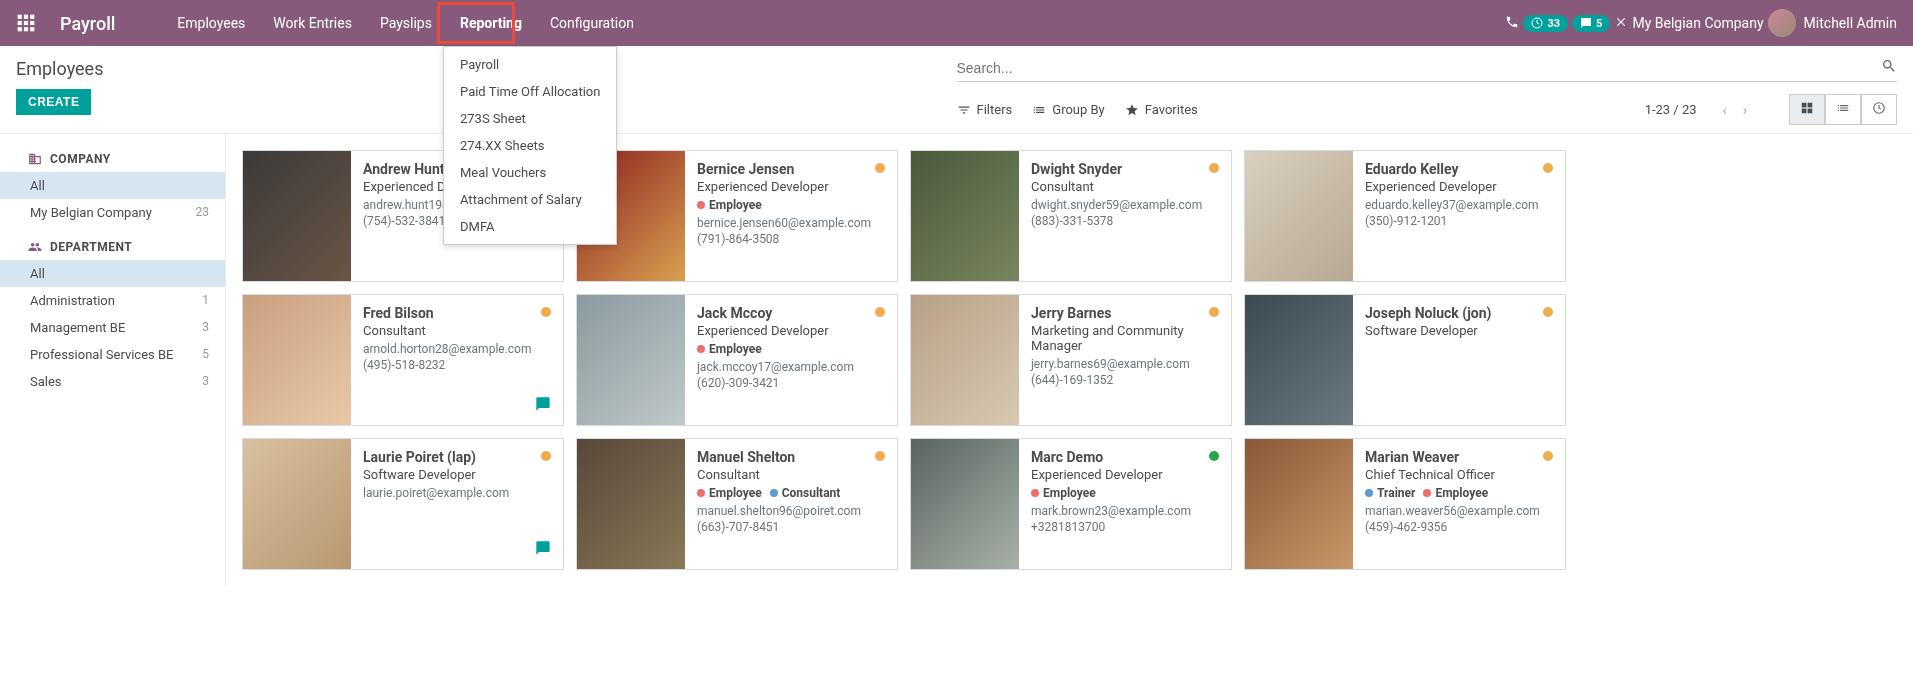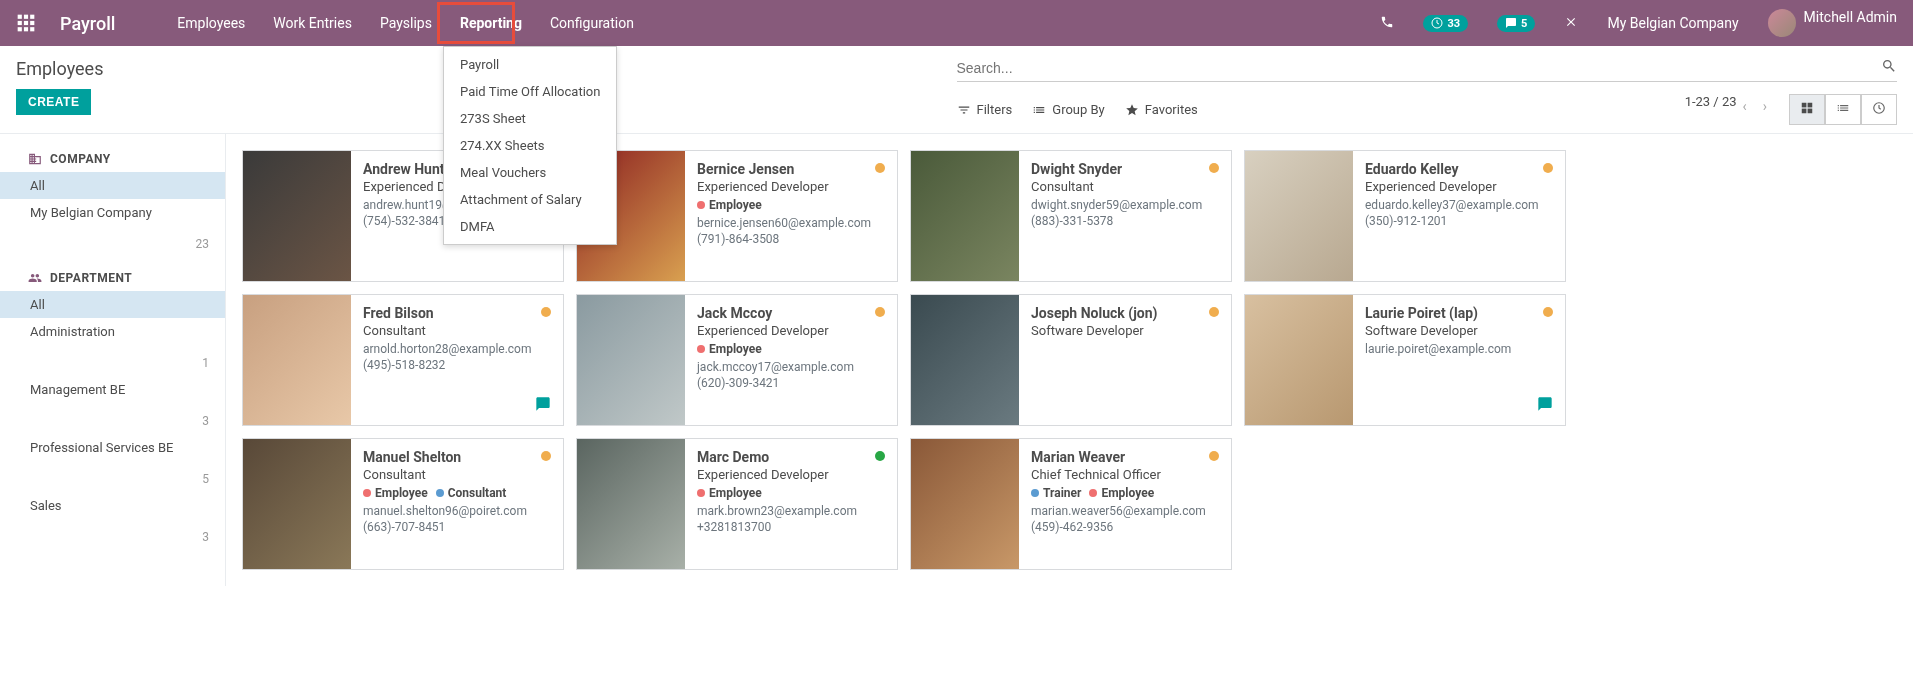--- a/index.html
+++ b/index.html
@@ -5,51 +5,51 @@
 * { box-sizing: border-box; margin: 0; padding: 0; }
 body { font-family: -apple-system, "Segoe UI", Roboto, "Helvetica Neue", Arial, sans-serif; font-size: 13px; color: #4c4c4c; background: #fff; width: 1913px; }
 .navbar { background: #875a7b; height: 46px; display: flex; align-items: center; padding: 0 16px; color: #fff; position: relative; }
 .navbar .apps-icon { width: 20px; height: 20px; margin-right: 24px; cursor: pointer; }
 .navbar .apps-icon svg { fill: #fff; }
 .navbar .brand { font-size: 18px; font-weight: 500; margin-right: 48px; }
 .navbar .menu { display: flex; gap: 0; }
 .navbar .menu-item { padding: 13px 14px; color: #fff; cursor: pointer; font-size: 14px; position: relative; }
 .navbar .menu-item.active { position: relative; font-weight: bold; }
 .highlight-box { position: absolute; border: 3px solid #e74c3c; pointer-events: none; }
-.navbar .right { margin-left: auto; display: flex; align-items: center; gap: 29px; }
+.navbar .right { margin-left: auto; display: flex; align-items: center; gap: 4px; }
 .navbar .right svg { fill: #fff; }
 .badge-pill { background: #00a09d; color: #fff; border-radius: 10px; padding: 2px 8px; font-size: 11px; font-weight: bold; display: inline-flex; align-items: center; gap: 4px; }
 .navbar .company { font-size: 14px; }
-.navbar .user { display: flex; gap: 8px; font-size: 14px; }
+.navbar .user { display: flex; align-items: center; gap: 8px; font-size: 14px; }
 .navbar .avatar { width: 28px; height: 28px; border-radius: 50%; background: linear-gradient(135deg,#c89,#987); }
 .dropdown { position: absolute; top: 46px; left: 443px; background: #fff; border: 1px solid #ccc; box-shadow: 0 2px 6px rgba(0,0,0,.15); min-width: 170px; z-index: 100; padding: 4px 0; }
 .dropdown-item { padding: 6px 16px; color: #4c4c4c; cursor: pointer; font-size: 13px; }
 .control-panel { display: flex; padding: 12px 16px 8px; border-bottom: 1px solid #e9ecef; }
 .cp-left { flex: 0 0 50%; }
 .cp-left .breadcrumb { font-size: 18px; color: #4c4c4c; margin-bottom: 10px; }
 .btn-create { background: #00a09d; color: #fff; border: none; padding: 6px 12px; font-weight: bold; font-size: 12px; cursor: pointer; letter-spacing: .5px; }
 .cp-right { flex: 0 0 50%; display: flex; flex-direction: column; }
 .search-row { display: flex; align-items: center; border-bottom: 1px solid #ccc; padding-bottom: 4px; margin-bottom: 12px; }
 .search-input { flex: 1; border: none; outline: none; font-size: 14px; color: #3b82f6; }
 .search-icon { color: #666; cursor: pointer; }
 .filter-row { display: flex; align-items: center; }
 .filter-item { display: flex; align-items: center; gap: 6px; margin-right: 20px; color: #4c4c4c; font-size: 13px; cursor: pointer; }
-.pager { margin-left: auto; display: flex; align-items: flex-start; gap: 0; color: #4c4c4c; }
+.pager { margin-left: auto; display: flex; align-items: center; gap: 20px; color: #4c4c4c; }
 .pager-arrows { display: flex; gap: 4px; }
 .pager-arrow { color: #aaa; padding: 4px 6px; cursor: pointer; font-size: 14px; }
 .view-switch { display: flex; gap: 0; margin-left: 16px; }
 .view-btn { border: 1px solid #ccc; padding: 6px 10px; cursor: pointer; background: #fff; color: #666; }
 .view-btn.active { background: #e9ecef; color: #4c4c4c; }
 .main { display: flex; }
 .sidebar { width: 226px; border-right: 1px solid #e9ecef; padding: 12px 0; }
 .sidebar-section { margin-bottom: 8px; }
 .sidebar-header { display: flex; align-items: center; gap: 8px; padding: 6px 28px; font-weight: bold; font-size: 12px; color: #4c4c4c; letter-spacing: .5px; }
 .sidebar-item { display: flex; padding: 6px 16px 6px 30px; cursor: pointer; font-size: 13px; color: #4c4c4c; }
 .sidebar-item.active { background: #d5e6f2; }
-.sidebar-item .count { margin-left: auto; color: #999; font-size: 12px; margin-top: 32px; }
+.sidebar-item .count { margin-left: auto; color: #999; font-size: 12px; }
 .content { flex: 1; padding: 16px; background: #fff; }
 .kanban { display: flex; flex-wrap: wrap; gap: 12px; }
 .card { width: 322px; height: 132px; border: 1px solid #d8dadd; display: flex; position: relative; background: #fff; }
 .card-img { width: 108px; height: 100%; background: linear-gradient(135deg,#b8a090,#8c7560); flex-shrink: 0; }
 .card-body { padding: 10px 12px; flex: 1; position: relative; }
 .card-name { font-weight: bold; font-size: 14px; color: #4c4c4c; margin-bottom: 2px; }
 .card-title { font-size: 13px; color: #4c4c4c; margin-bottom: 4px; }
 .card-tags { display: flex; gap: 8px; margin-bottom: 4px; flex-wrap: wrap; font-weight: bold; }
 .tag { font-size: 12px; color: #4c4c4c; display: flex; align-items: center; gap: 4px; }
 .dot { width: 8px; height: 8px; border-radius: 50%; display: inline-block; }
@@ -305,20 +305,30 @@
                 <span class="dot dot-red"></span>
                 <span>Employee</span>
               </span>
             </div>
             <div class="card-email">jack.mccoy17@example.com</div>
             <div class="card-phone">(620)-309-3421</div>
             <div class="status-dot status-orange"></div>
           </div>
         </div>
         <div class="card">
+          <div class="card-img" style="background: linear-gradient(135deg, rgb(184, 160, 136), rgb(216, 200, 176));"></div>
+          <div class="card-body">
+            <div class="card-name">Jerry Barnes</div>
+            <div class="card-title">Marketing and Community Manager</div>
+            <div class="card-email">jerry.barnes69@example.com</div>
+            <div class="card-phone">(644)-169-1352</div>
+            <div class="status-dot status-orange"></div>
+          </div>
+        </div>
+        <div class="card">
           <div class="card-img" style="background: linear-gradient(135deg, rgb(58, 74, 80), rgb(106, 122, 128));"></div>
           <div class="card-body">
             <div class="card-name">Joseph Noluck (jon)</div>
             <div class="card-title">Software Developer</div>
             <div class="status-dot status-orange"></div>
           </div>
         </div>
         <div class="card">
           <div class="card-img" style="background: linear-gradient(135deg, rgb(216, 192, 160), rgb(184, 152, 112));"></div>
           <div class="card-body">

